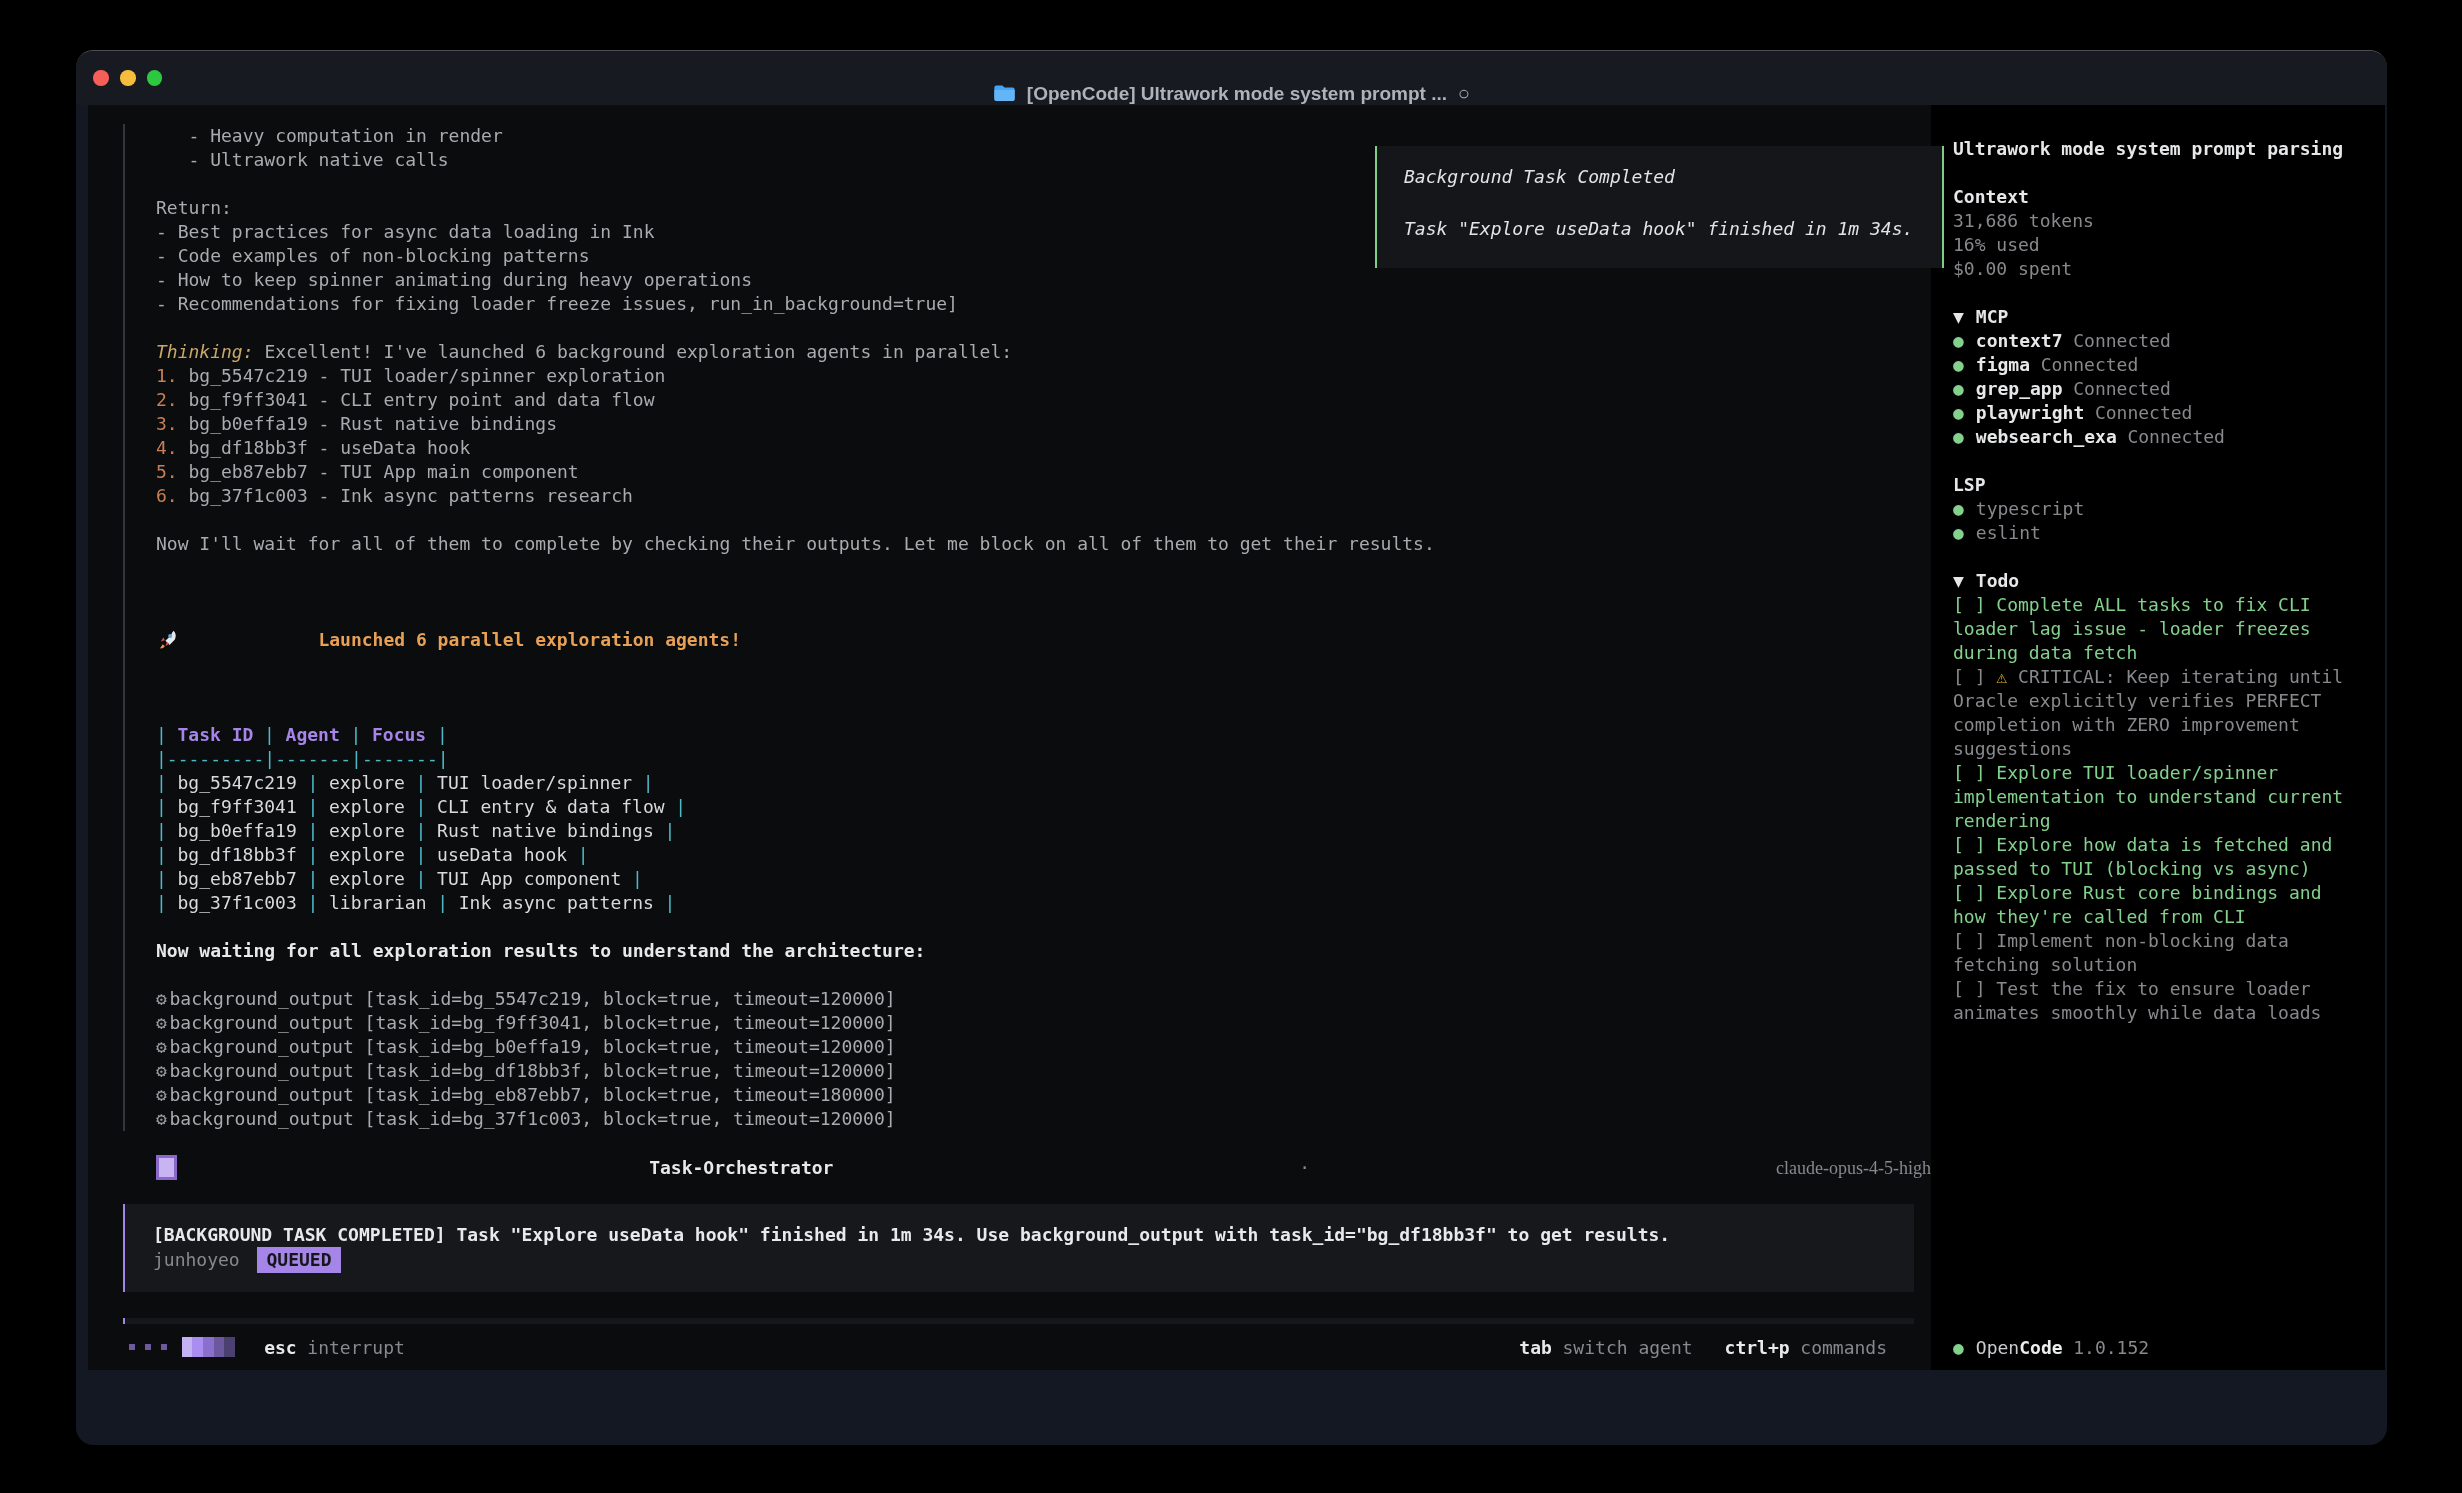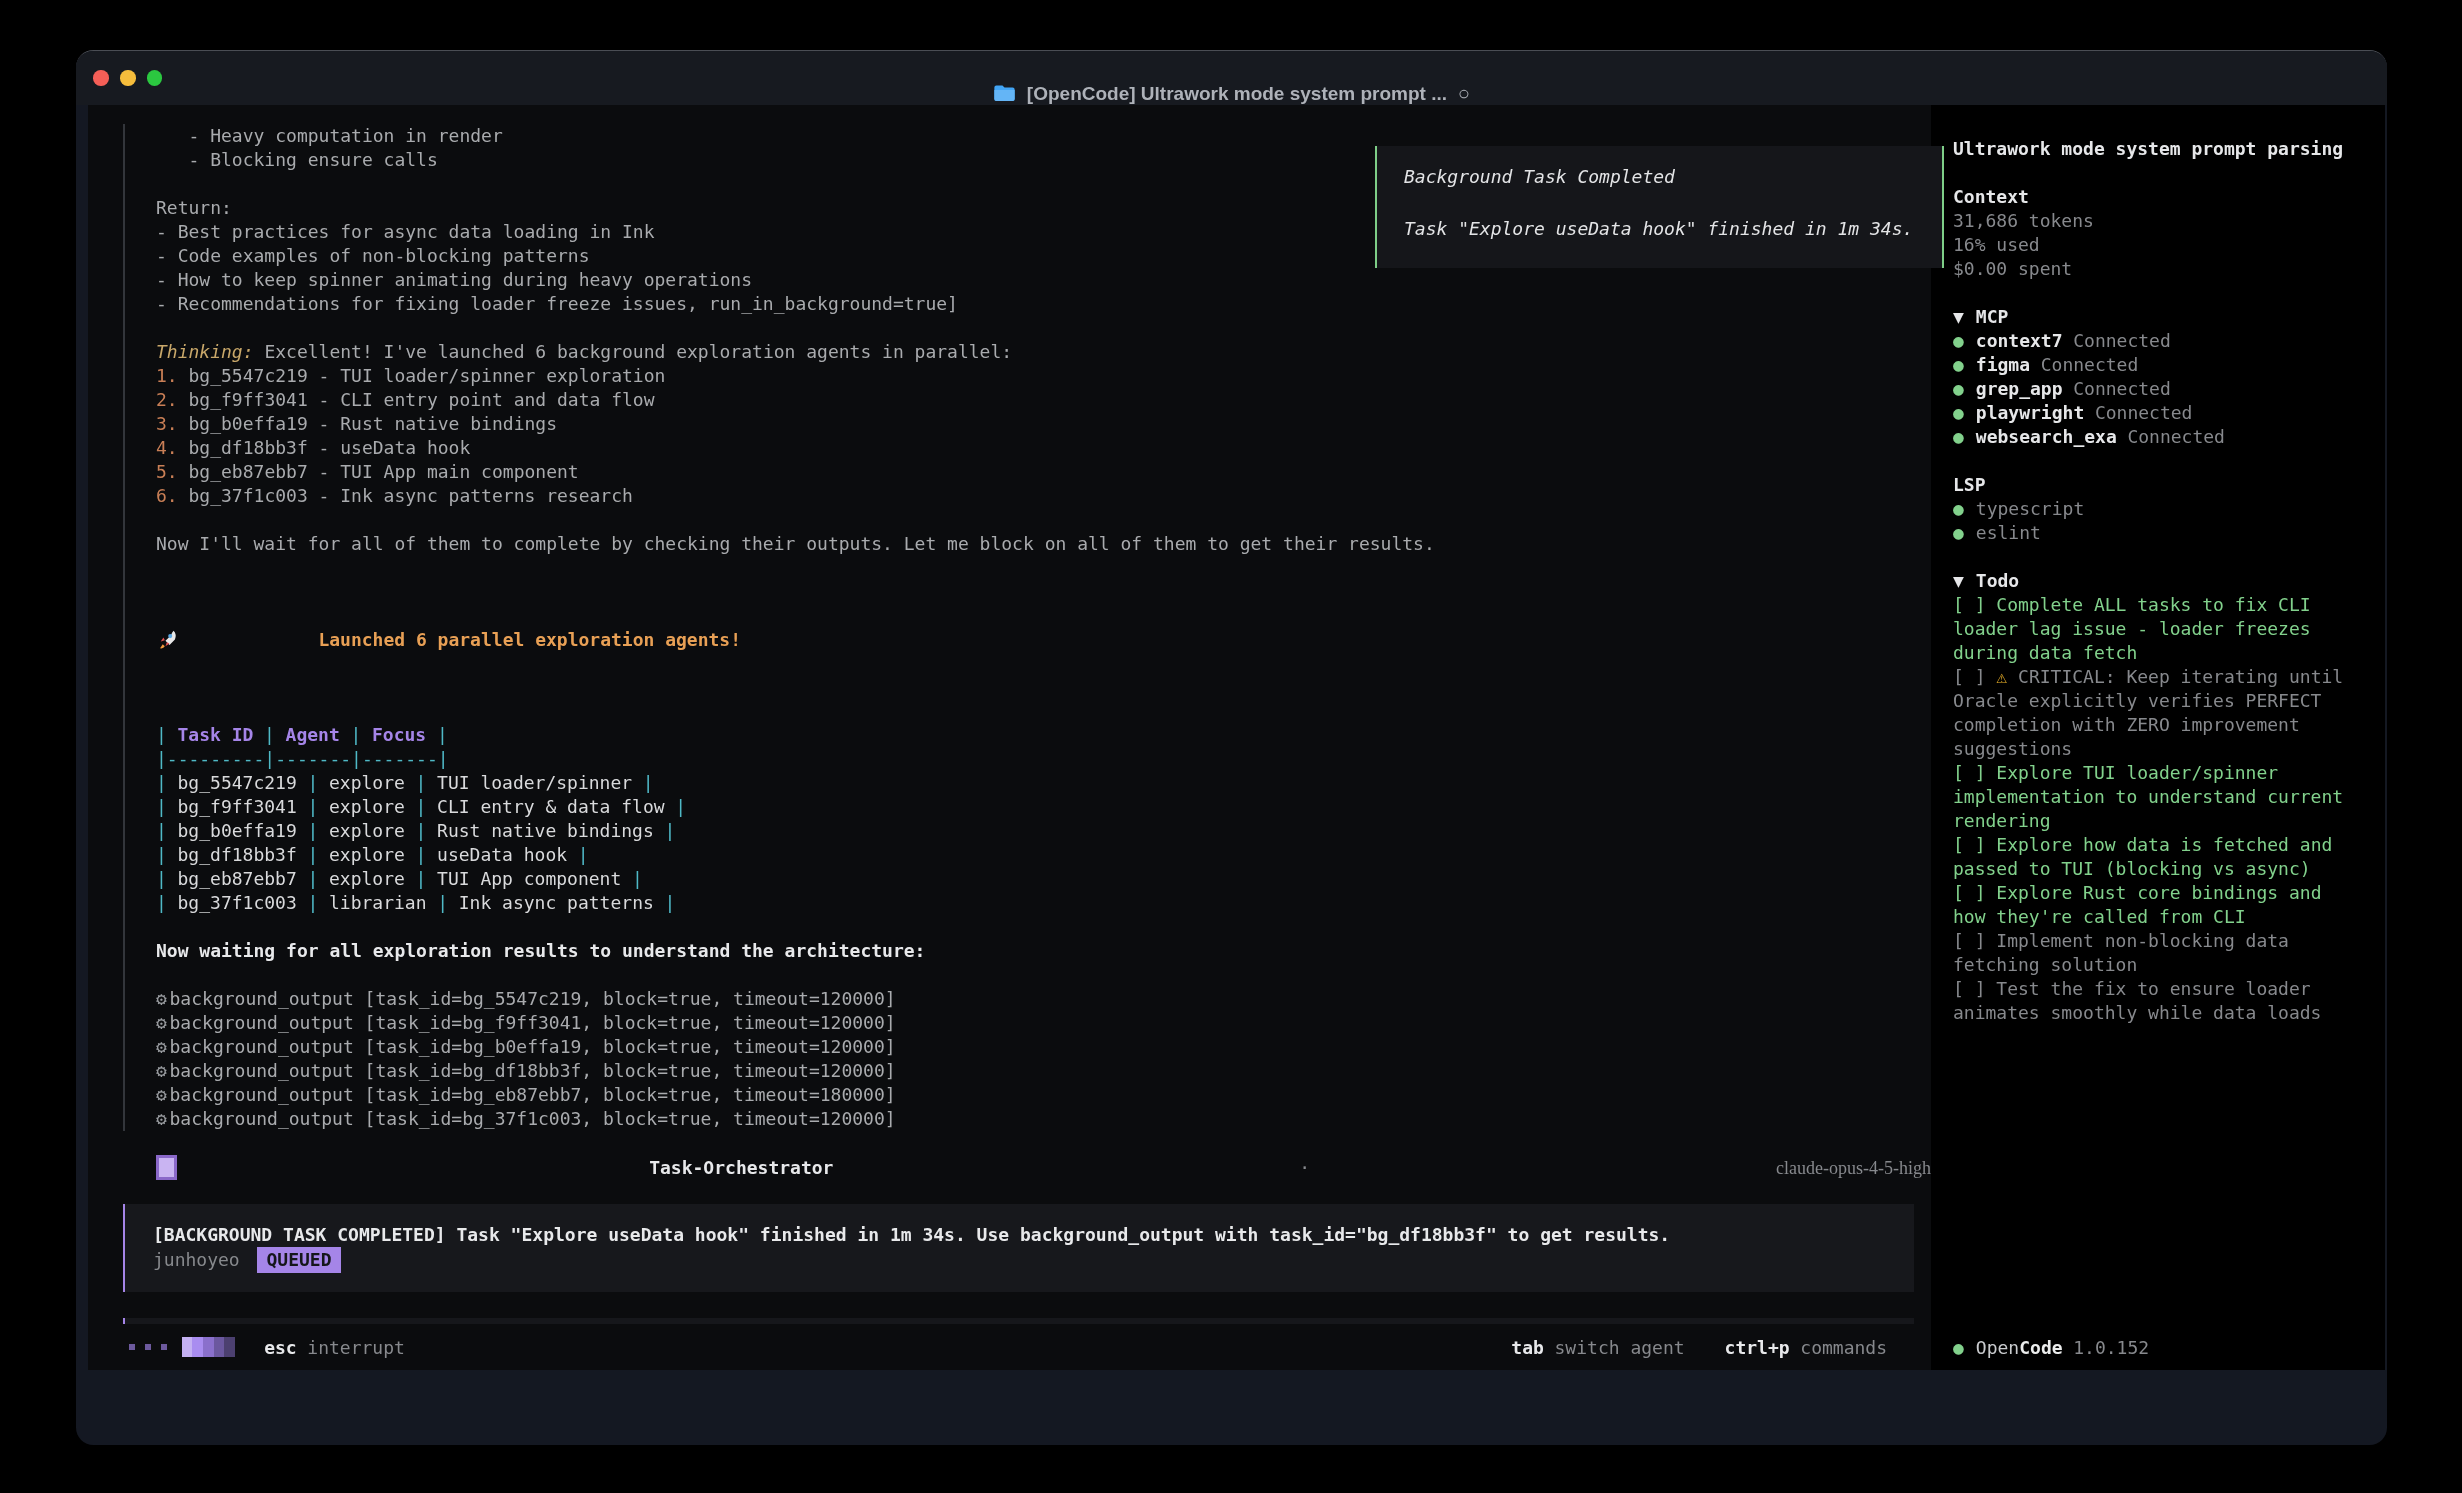--- a/index.html
+++ b/index.html
@@ -64,21 +64,21 @@
   
   .statusrow{height:46px;display:flex;align-items:center;}
   .status-main{padding-left:41px;display:flex;align-items:center;width:100%;box-sizing:border-box;font-size:18px;}
   .sdots{display:flex;gap:10px;align-items:center;margin-right:14.7px;}
   .sdot{width:6px;height:6px;background:#6d5a9e;display:block;}
   .sblocks{display:flex;height:20px;}
   .sblock{width:10.7px;height:20px;display:block;}
   .key{color:#e8e9eb;font-weight:700;margin-right:10.7px;}
   .keylabel{color:#87898d;}
   .esc-group{margin-left:29px;display:flex;align-items:center;}
-  .right-group{margin-left:auto;display:flex;align-items:center;gap:40px;padding-right:44px;}
+  .right-group{margin-left:auto;display:flex;align-items:center;gap:32px;padding-right:44px;}
   .kv{display:flex;align-items:center;}
   
   .sidebar{width:454px;background:#000000;display:flex;flex-direction:column;box-sizing:border-box;padding-left:22px;}
   .sidebar-scroll{flex:1;padding-top:32px;font-size:18px;line-height:24px;width:401px;}
   .sb-title{color:#e6e7e9;font-weight:700;white-space:pre-wrap;}
   .sb-head{color:#e6e7e9;font-weight:700;}
   .sb-dim{color:#87898d;}
   .tri{color:#e6e7e9;margin-right:12px;}
   .dot{color:#82d18c;margin-right:12px;}
   .mcp-name{color:#e6e7e9;font-weight:700;margin-right:10.7px;}
@@ -119,21 +119,21 @@
 
     <div class="main">
       <div class="main-scroll">
 
         <div class="msg-block">
 
           <div>
 
               <div class="line t-gray">   - Heavy computation in render</div>
 
-              <div class="line t-gray">   - Blocking ensure calls</div>
+              <div class="line t-gray">   - Ultrawork native calls</div>
 
               <div class="line t-gray"></div>
 
               <div class="line t-gray">Return:</div>
 
               <div class="line t-gray">- Best practices for async data loading in Ink</div>
 
               <div class="line t-gray">- Code examples of non-blocking patterns</div>
 
               <div class="line t-gray">- How to keep spinner animating during heavy operations</div>

